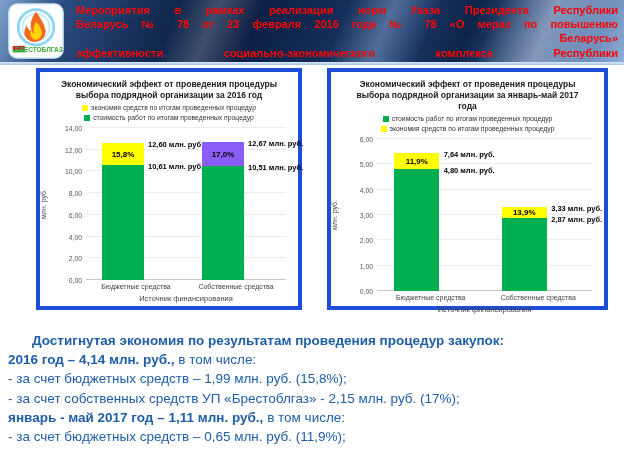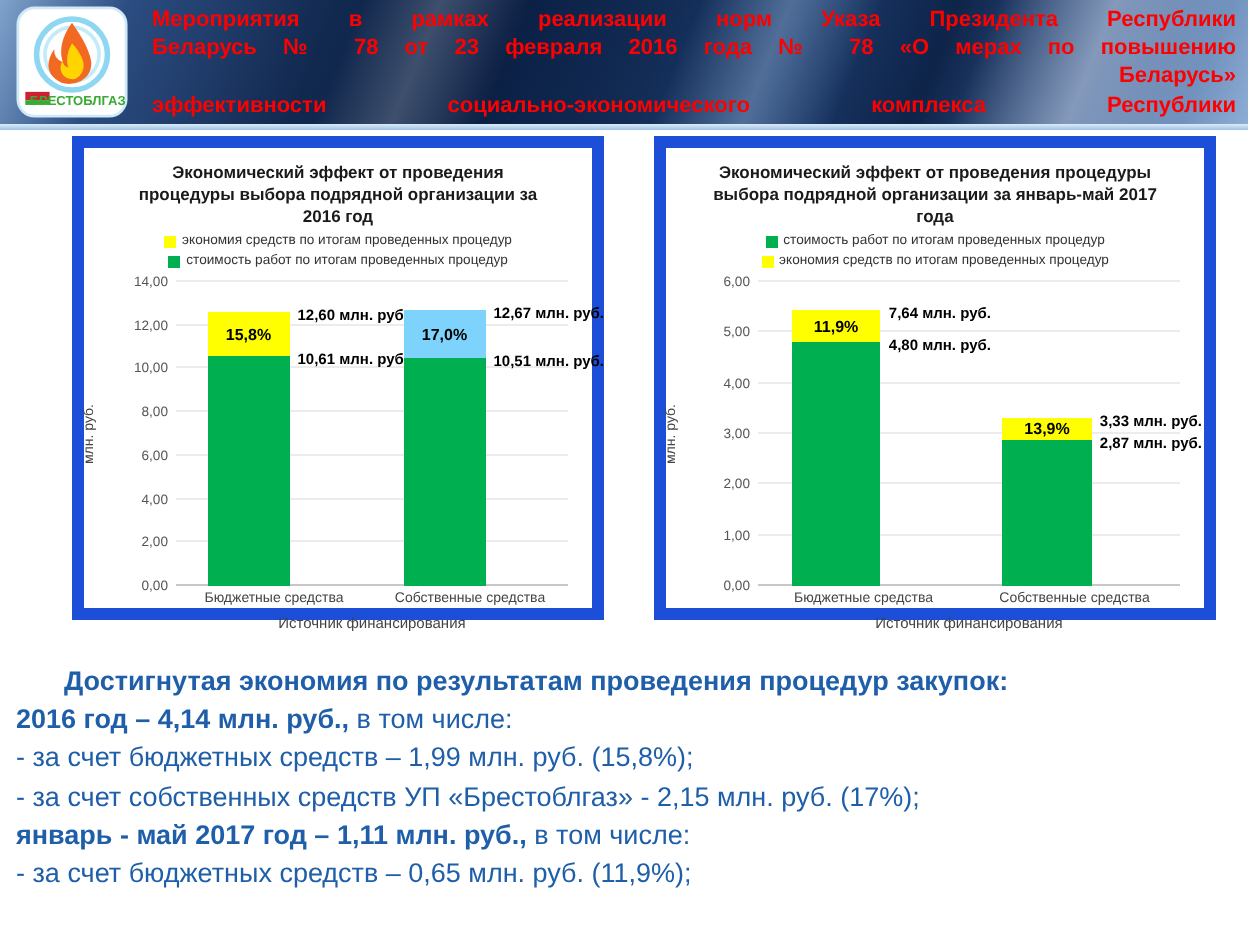--- a/index.html
+++ b/index.html
@@ -17,21 +17,21 @@
   .header-underline{position:absolute;left:0;top:62px;width:624px;height:3px;
     background:linear-gradient(#dcebf8,#9dc3e6);}
   .header-text{position:absolute;left:76px;right:6px;top:3px;color:#ff0000;font-weight:bold;
     font-size:11px;line-height:14.2px;}
   .hline{text-align:justify;text-align-last:justify;white-space:normal;}
   .hline.last{text-align-last:right;}
 
   .logo{position:absolute;left:7px;top:3px;width:58px;height:56px;}
 
   
-  .panel{position:absolute;top:68px;height:242px;background:#ffffff;border:6px solid #1d4ed8;
+  .panel{position:absolute;top:68px;height:242px;background:#ffffff;border:4px solid #1d4ed8;
          box-sizing:border-box;}
   #panel0{left:36px;width:266px;}
   #panel1{left:327px;width:281px;}
 
   .chart-title{margin-top:7px;padding:0 20px;text-align:center;font-weight:bold;
     font-size:8.5px;line-height:11px;color:#1a1a1a;}
   .legend{margin-top:3px;display:flex;flex-direction:column;align-items:center;gap:2px;}
   .legend-row{display:flex;align-items:center;gap:3px;font-size:6.8px;color:#333;line-height:8px;}
   .legend-swatch{width:6px;height:6px;flex:0 0 auto;}
 
@@ -119,21 +119,21 @@
             <div class="seg top" style="height: 14.2143%; background: rgb(255, 255, 0);">
               <div class="pct">15,8%</div>
             </div>
             <div class="seg" style="height: 75.7857%; background: rgb(0, 176, 80);"></div>
           </div>
           <div class="vlab" style="bottom: calc(90% - 6px);">12,60 млн. руб.</div>
           <div class="vlab" style="bottom: calc(75.7857% - 6px);">10,61 млн. руб.</div>
         </div>
         <div class="slot" style="left: 50%;">
           <div class="bar">
-            <div class="seg top" style="height: 15.4286%; background: #7dd3fc;">
+            <div class="seg top" style="height: 15.4286%; background: #8b5cf6;">
               <div class="pct">17,0%</div>
             </div>
             <div class="seg" style="height: 75.0714%; background: rgb(0, 176, 80);"></div>
           </div>
           <div class="vlab" style="bottom: calc(90.5% - 6px);">12,67 млн. руб.</div>
           <div class="vlab" style="bottom: calc(75.0714% - 6px);">10,51 млн. руб.</div>
         </div>
       </div>
     <div class="xcats">
         <div class="xcat">Бюджетные средства</div>

